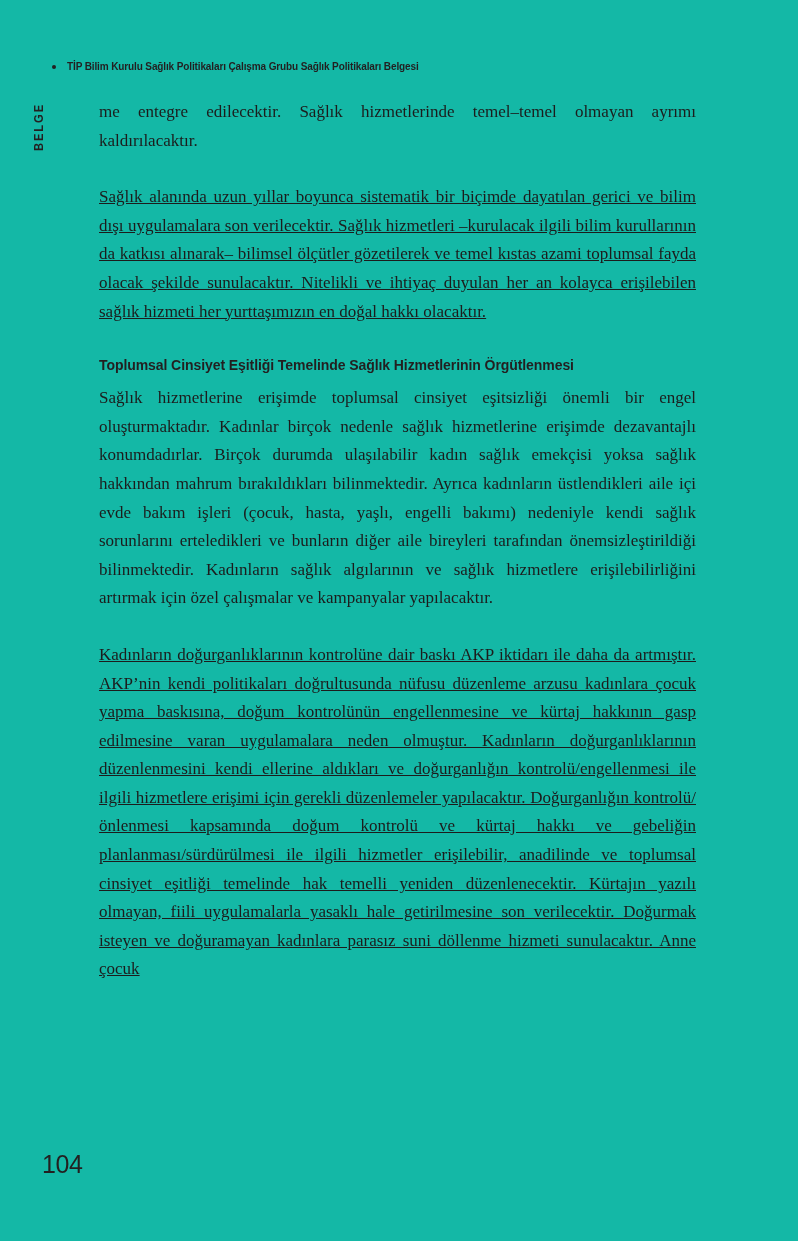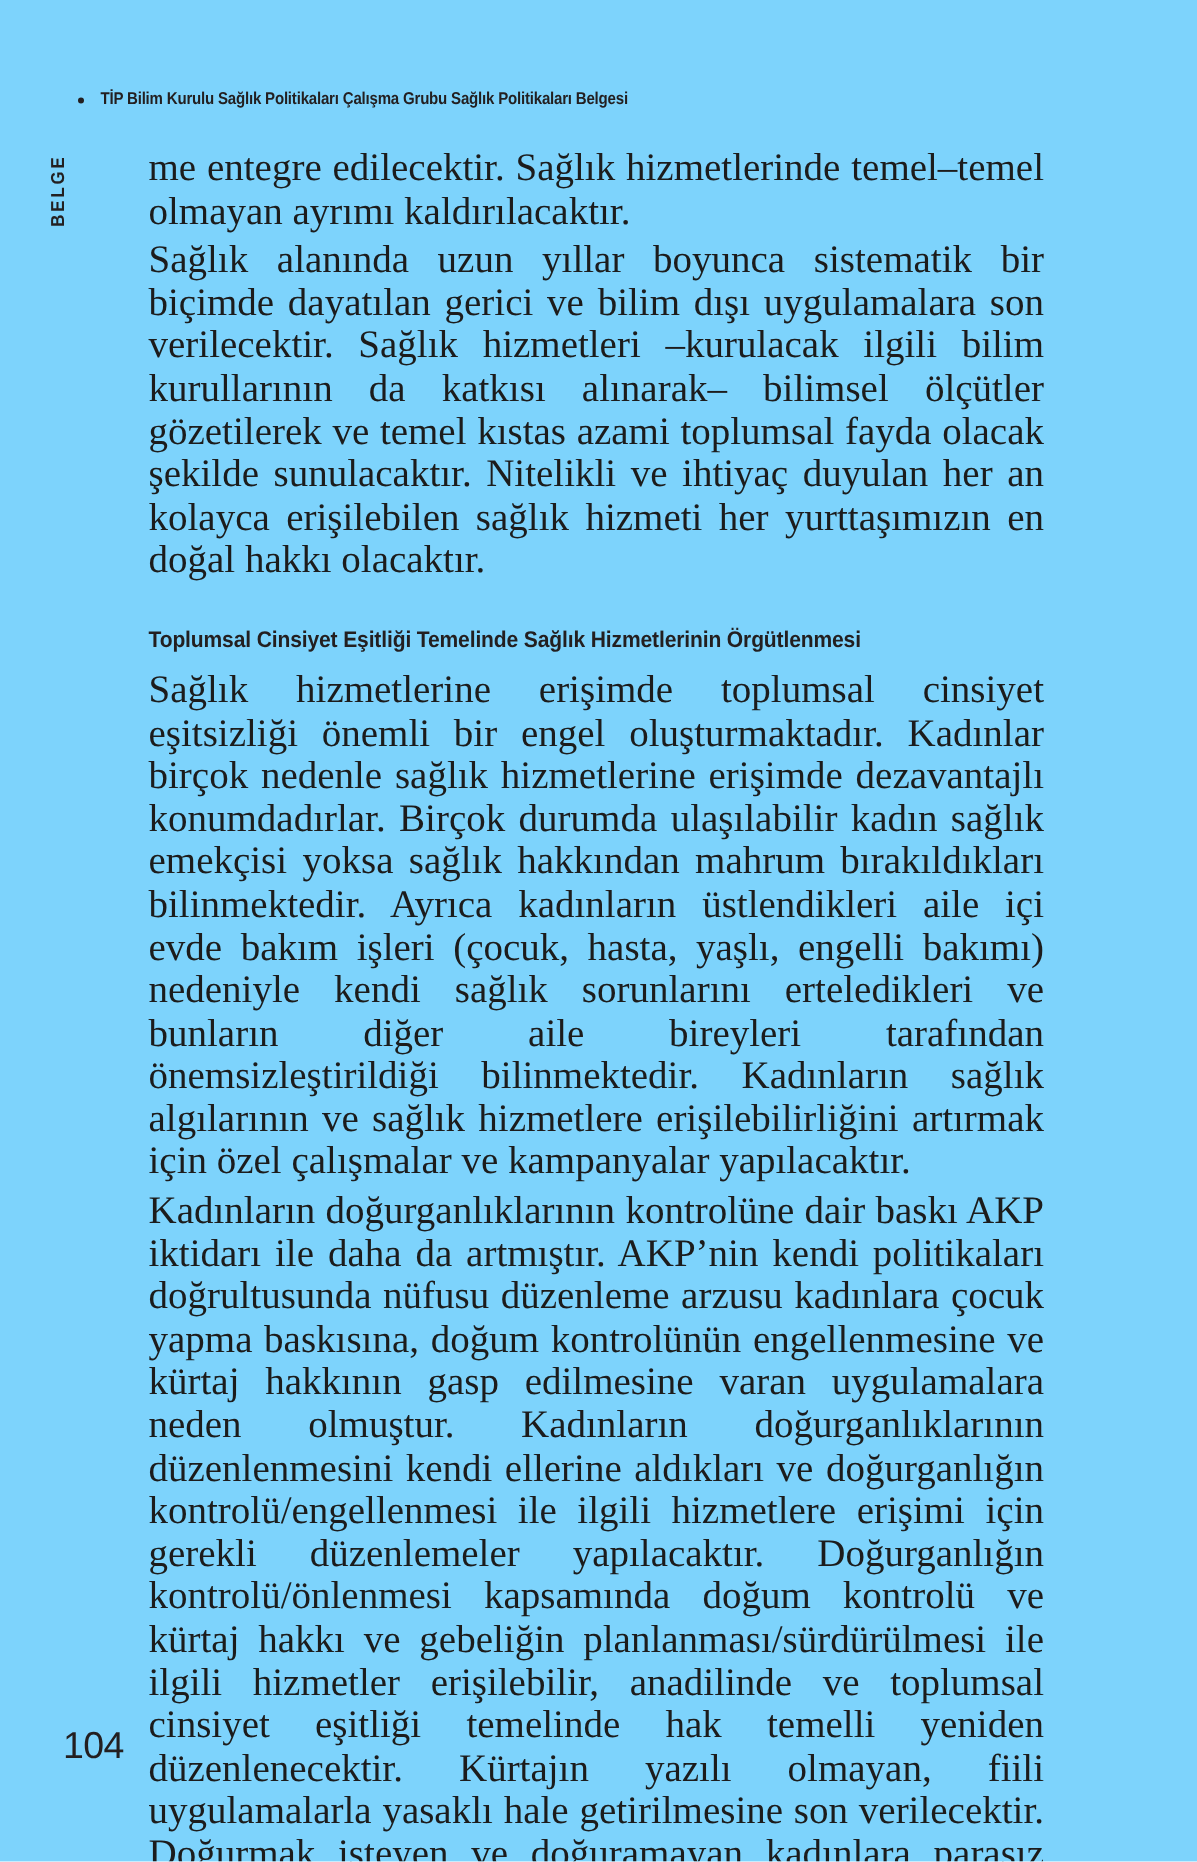--- a/index.html
+++ b/index.html
@@ -4,21 +4,21 @@
 <style>
   html, body {
     margin: 0;
     padding: 0;
     background: #ffffff;
   }
   .page {
     position: relative;
     width: 798px;
     height: 1241px;
-    background: #7dd3fc;
+    background: #14b8a6;
     overflow: hidden;
     font-family: "Liberation Serif", "DejaVu Serif", serif;
     color: #1a1a1a;
   }
 
   
   .running-head {
     position: absolute;
     left: 52px;
     top: 60px;
@@ -71,29 +71,30 @@
   
   .column {
     position: absolute;
     left: 99px;
     top: 98px;
     width: 597px;
   }
 
   p.body {
     margin: 0;
-    font-size: 26px;
+    font-size: 17px;
     line-height: 28.6px;
     text-align: justify;
     text-justify: inter-word;
     hyphens: manual;
     color: #1c1c1c;
   }
   p.body + p.body {
-    margin-top: 4px;
+    margin-top: 28px;
+    text-decoration: underline;
   }
   p.body.last-line-left {
     text-align-last: left;
   }
 
   h2.section-heading {
     margin: 29px 0 9px 0;
     font-family: "Liberation Sans", "DejaVu Sans", sans-serif;
     font-weight: 700;
     font-size: 15.1px;

